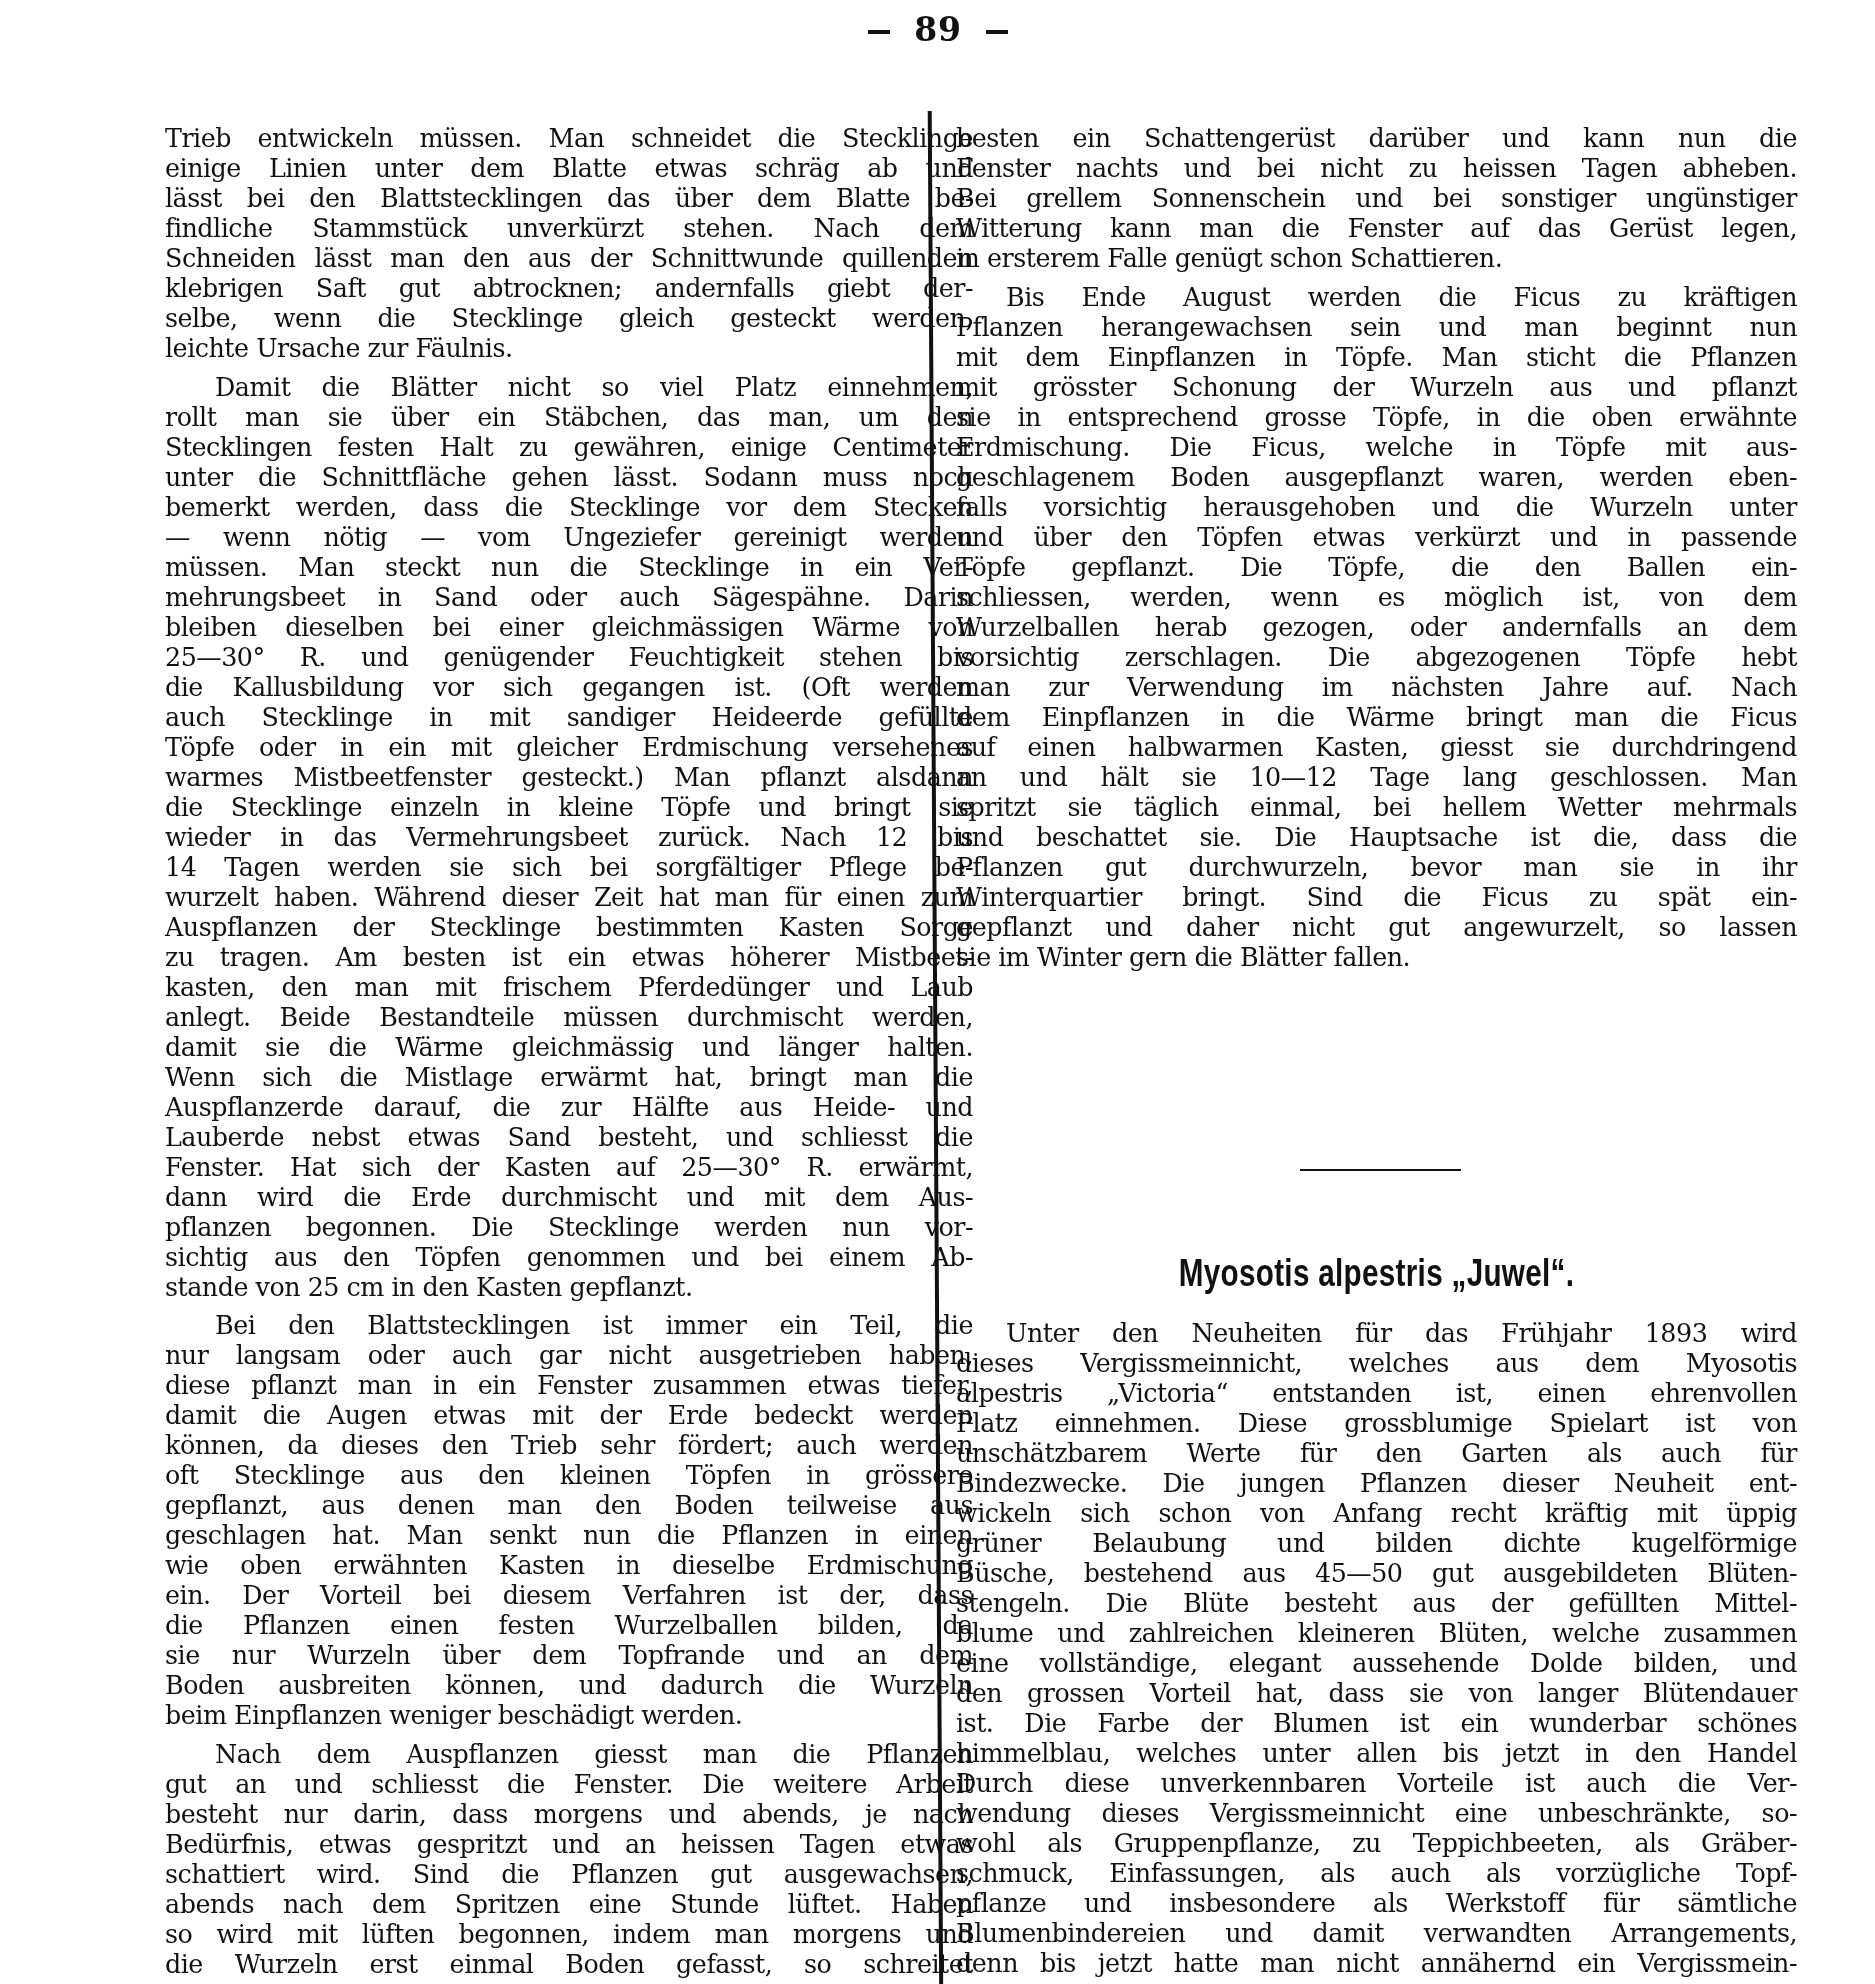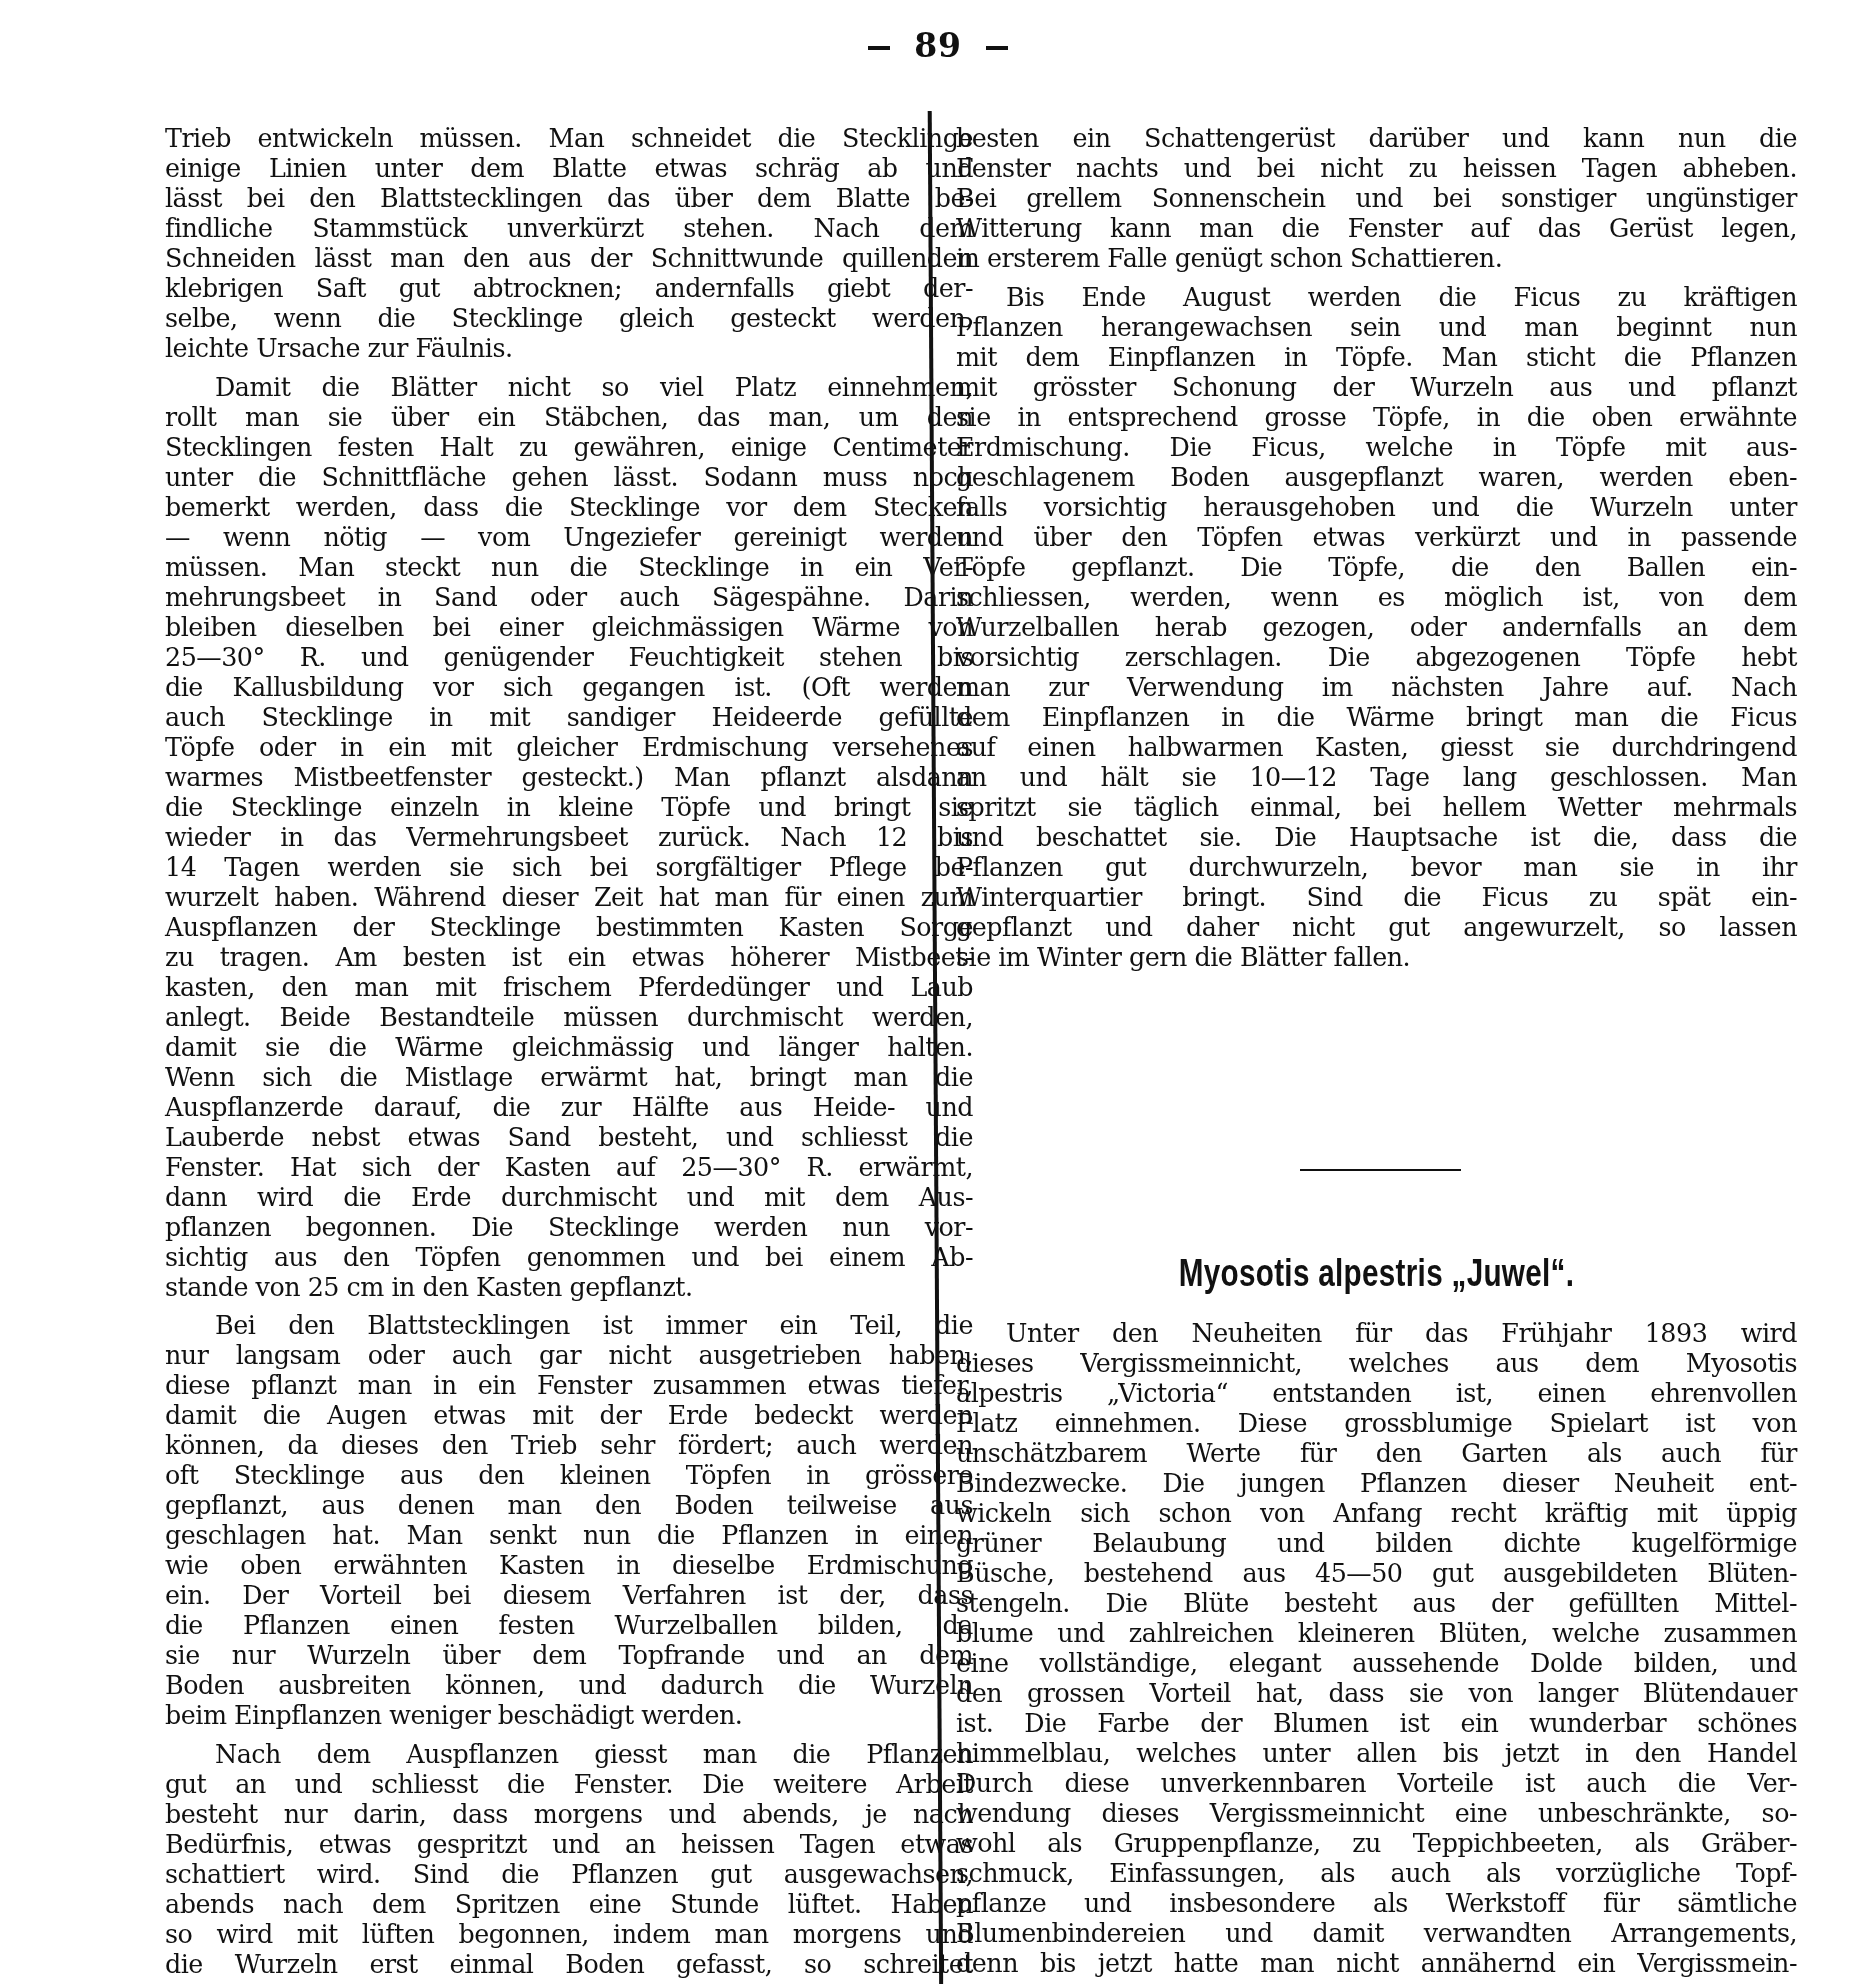--- a/index.html
+++ b/index.html
@@ -6,21 +6,21 @@
     body {
       width: 1876px;
       height: 2626px;
       position: relative;
       overflow: hidden;
       color: #111111;
       font-family: "DejaVu Serif", "Liberation Serif", serif;
     }
     .page-header {
       position: absolute;
-      left: 0; top: 26px;
+      left: 0; top: 10px;
       width: 1876px;
       text-align: center;
       font-size: 33px;
       font-weight: bold;
       letter-spacing: 0.8px;
     }
     .page-header .dash { display: inline-block; width: 22px; height: 3.6px; background: #111; vertical-align: middle; margin: 0 24px; }
     .column {
       position: absolute;
       top: 123px;

